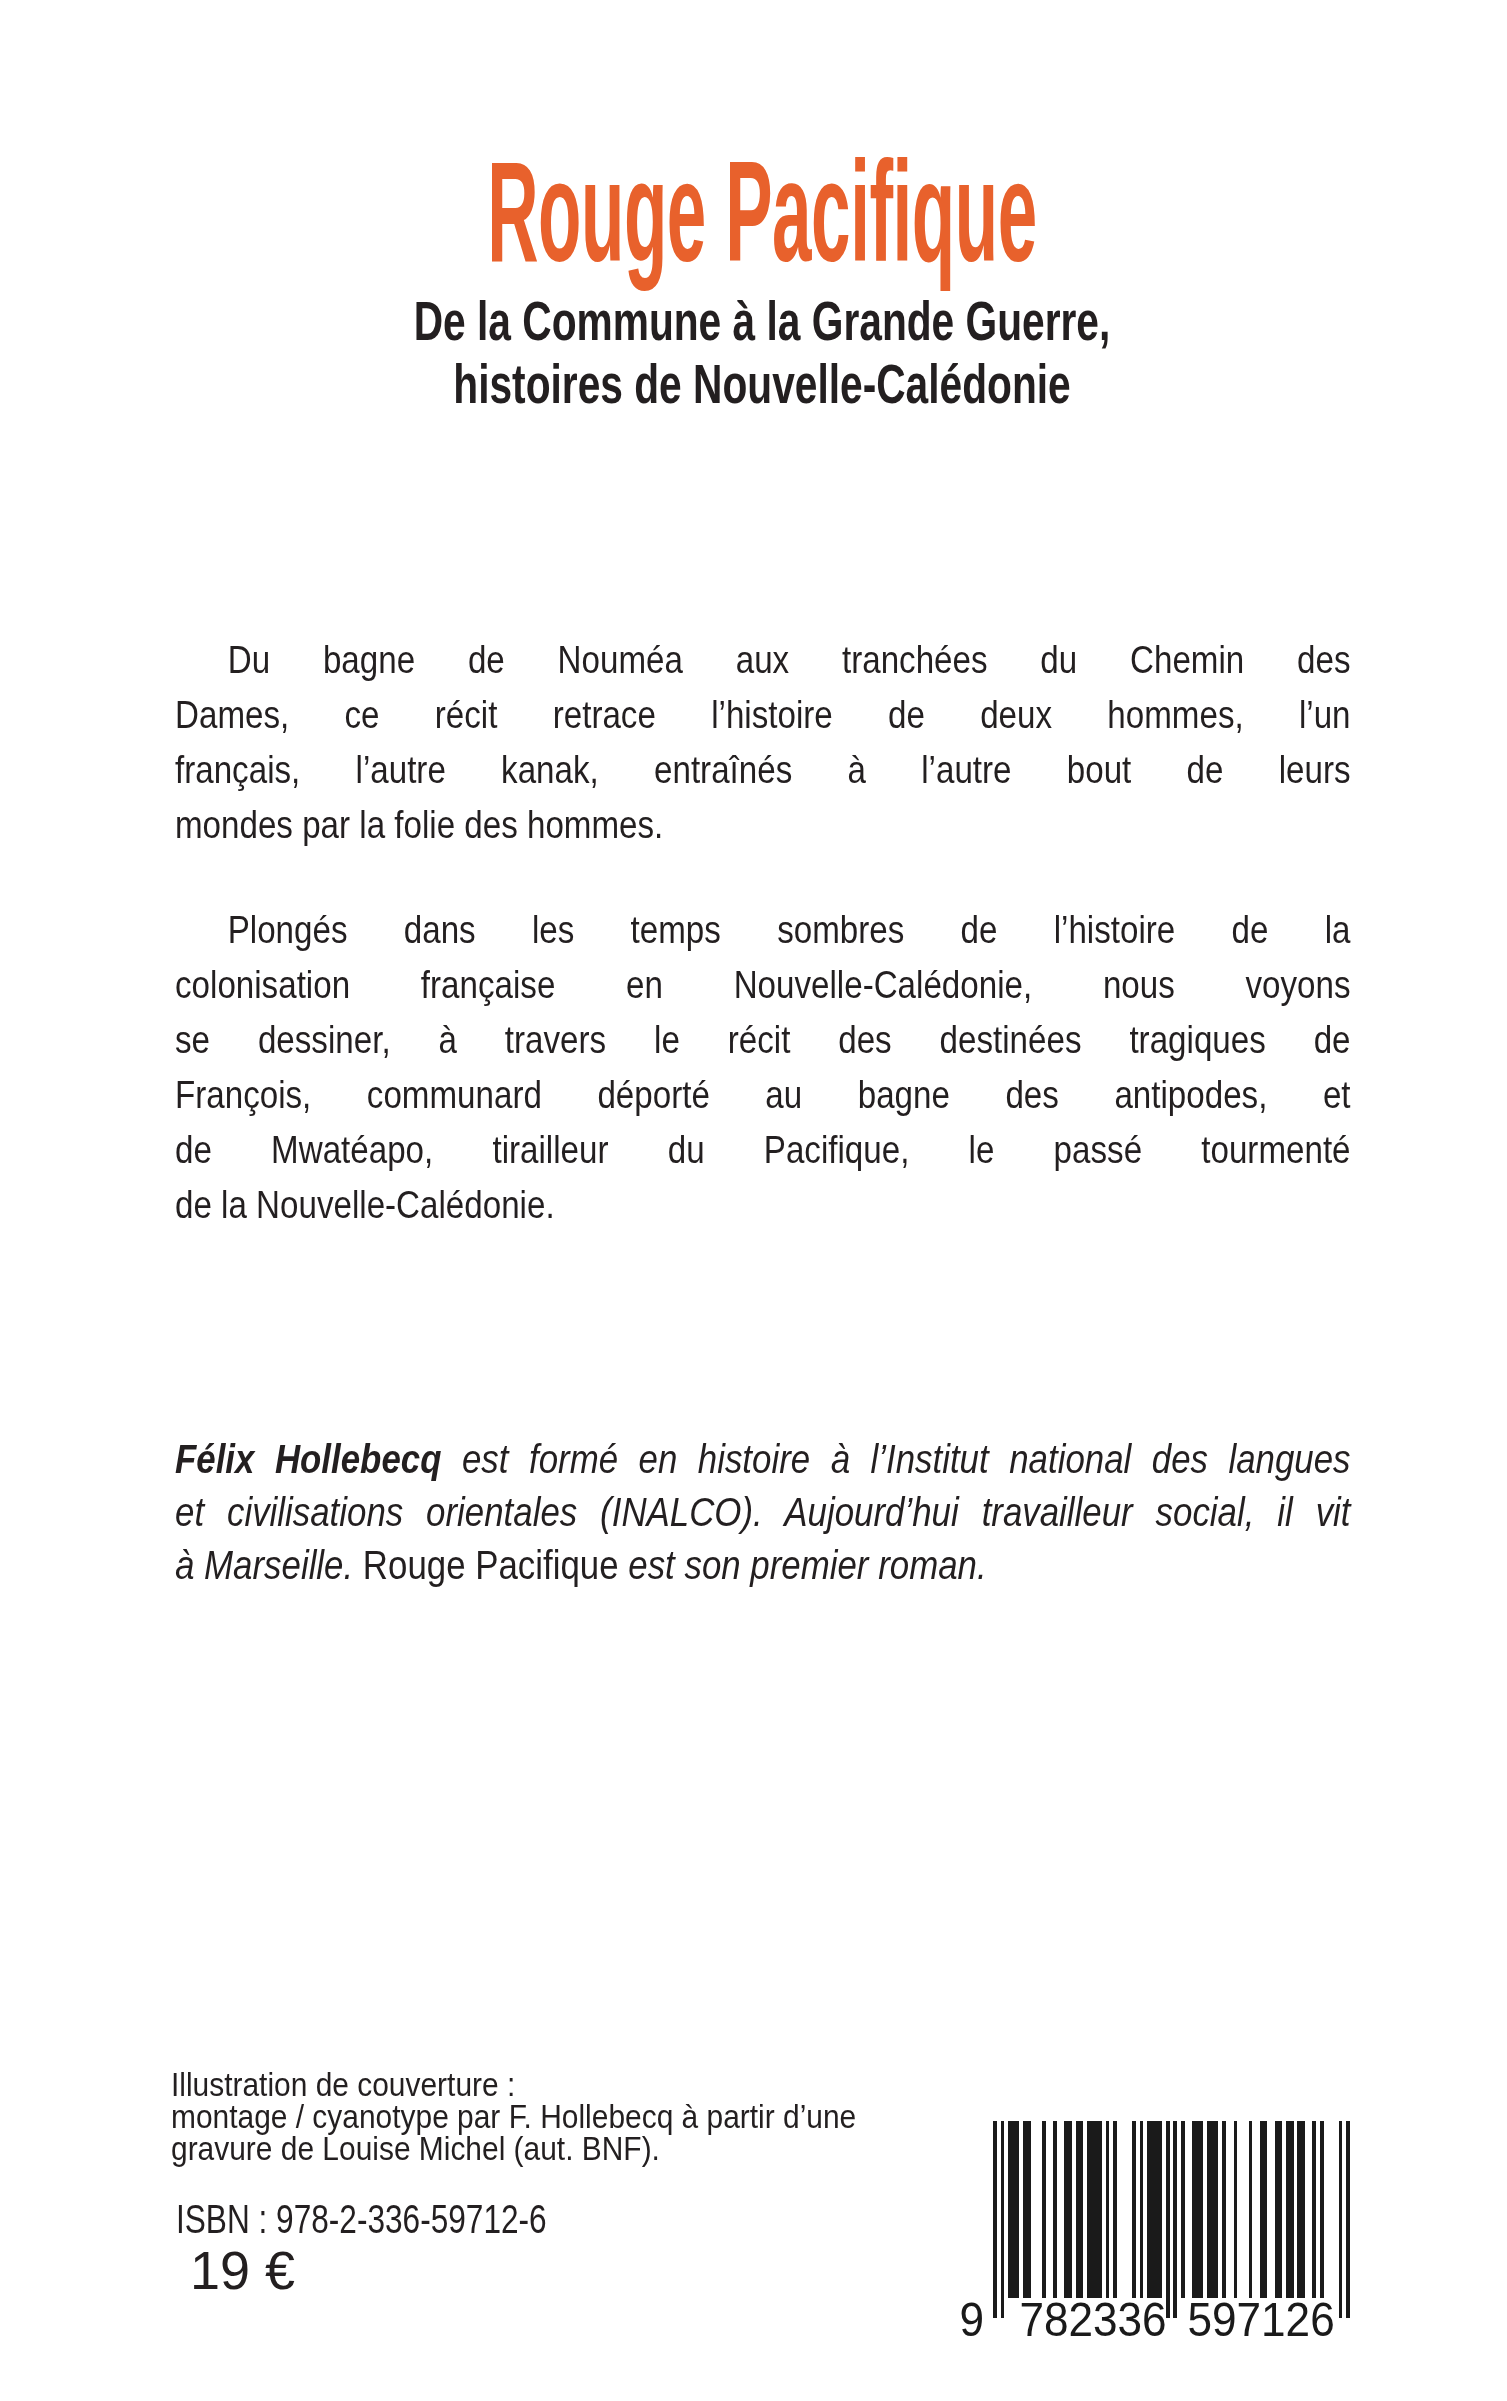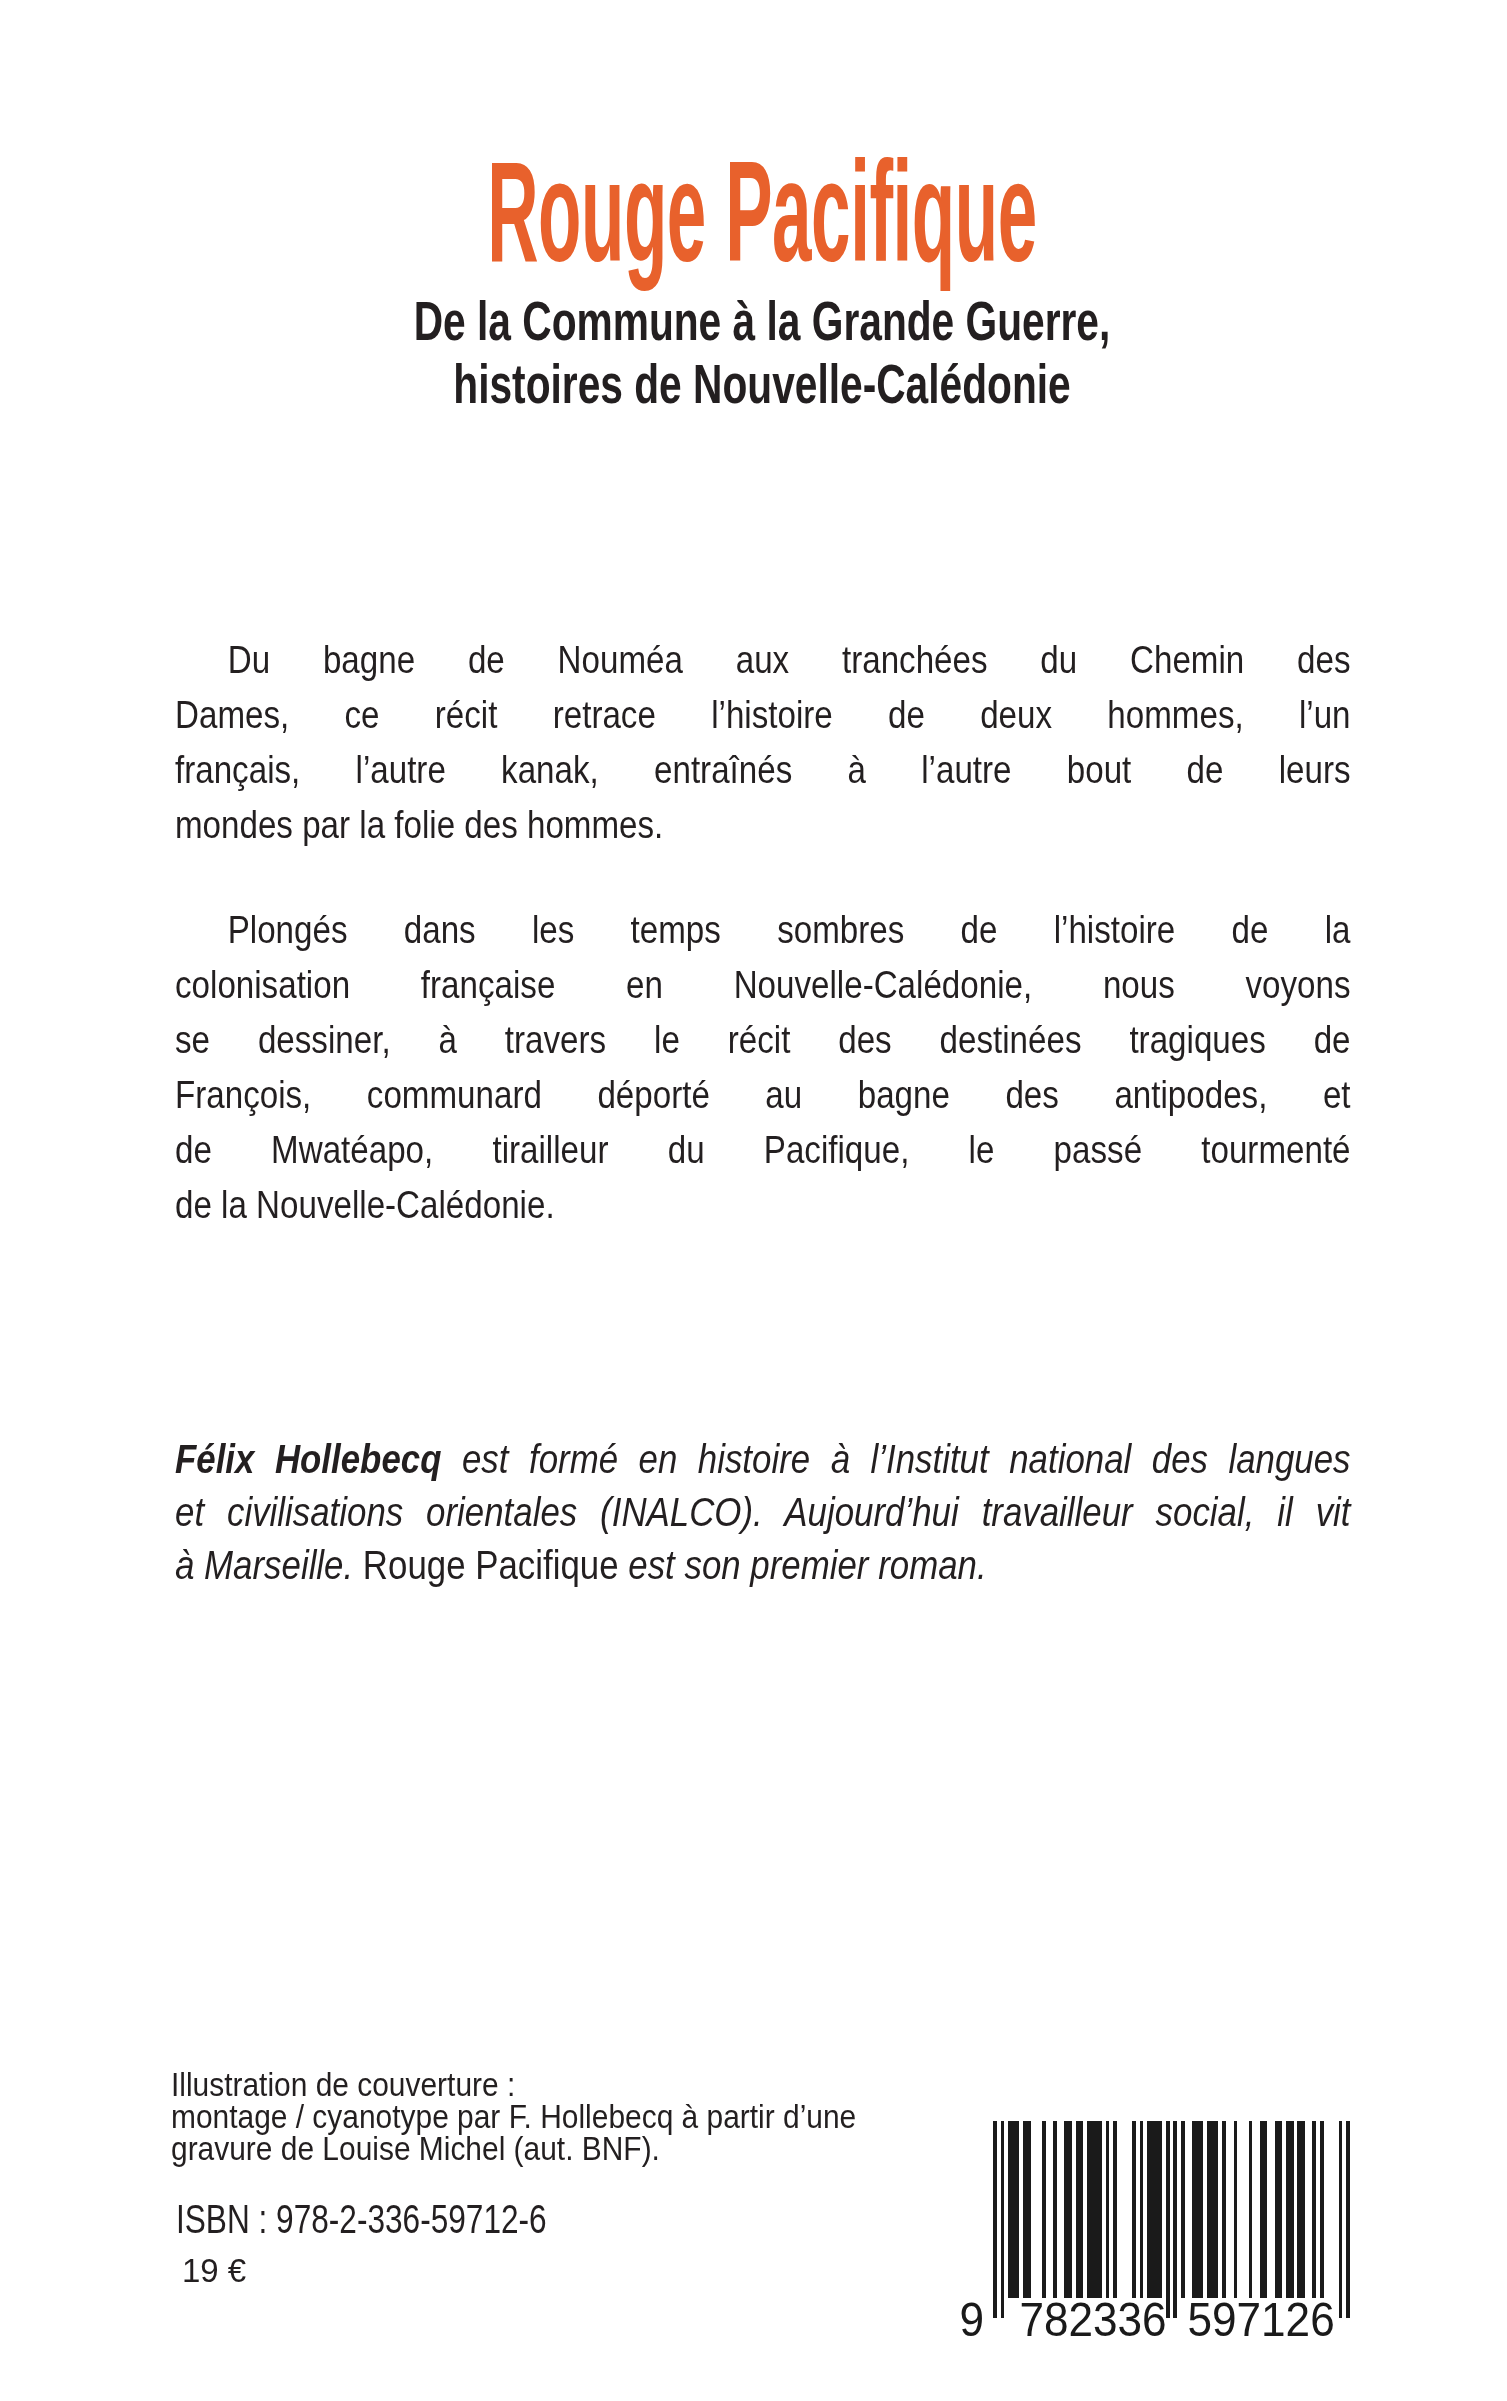--- a/index.html
+++ b/index.html
@@ -57,22 +57,22 @@
     transform:scaleX(0.88);transform-origin:0 0;
     white-space:nowrap;
   }
   #isbn{
     position:absolute;left:168px;top:2199px;
     font-size:40px;line-height:40px;
     transform:scaleX(0.79);transform-origin:0 0;
     white-space:nowrap;
   }
   #price{
-    position:absolute;left:174px;top:2249px;
-    font-size:33px;line-height:43px;
+    position:absolute;left:182px;top:2249px;
+    font-size:54px;line-height:43px;
     white-space:nowrap;
   }
   
   #barcode-svg{position:absolute;left:985px;top:2121px;}
   .bc-digits{
     position:absolute;top:2295px;
     font-size:49px;line-height:49px;
     transform:scaleX(0.9);
     white-space:nowrap;
     color:#1a1a1a;

